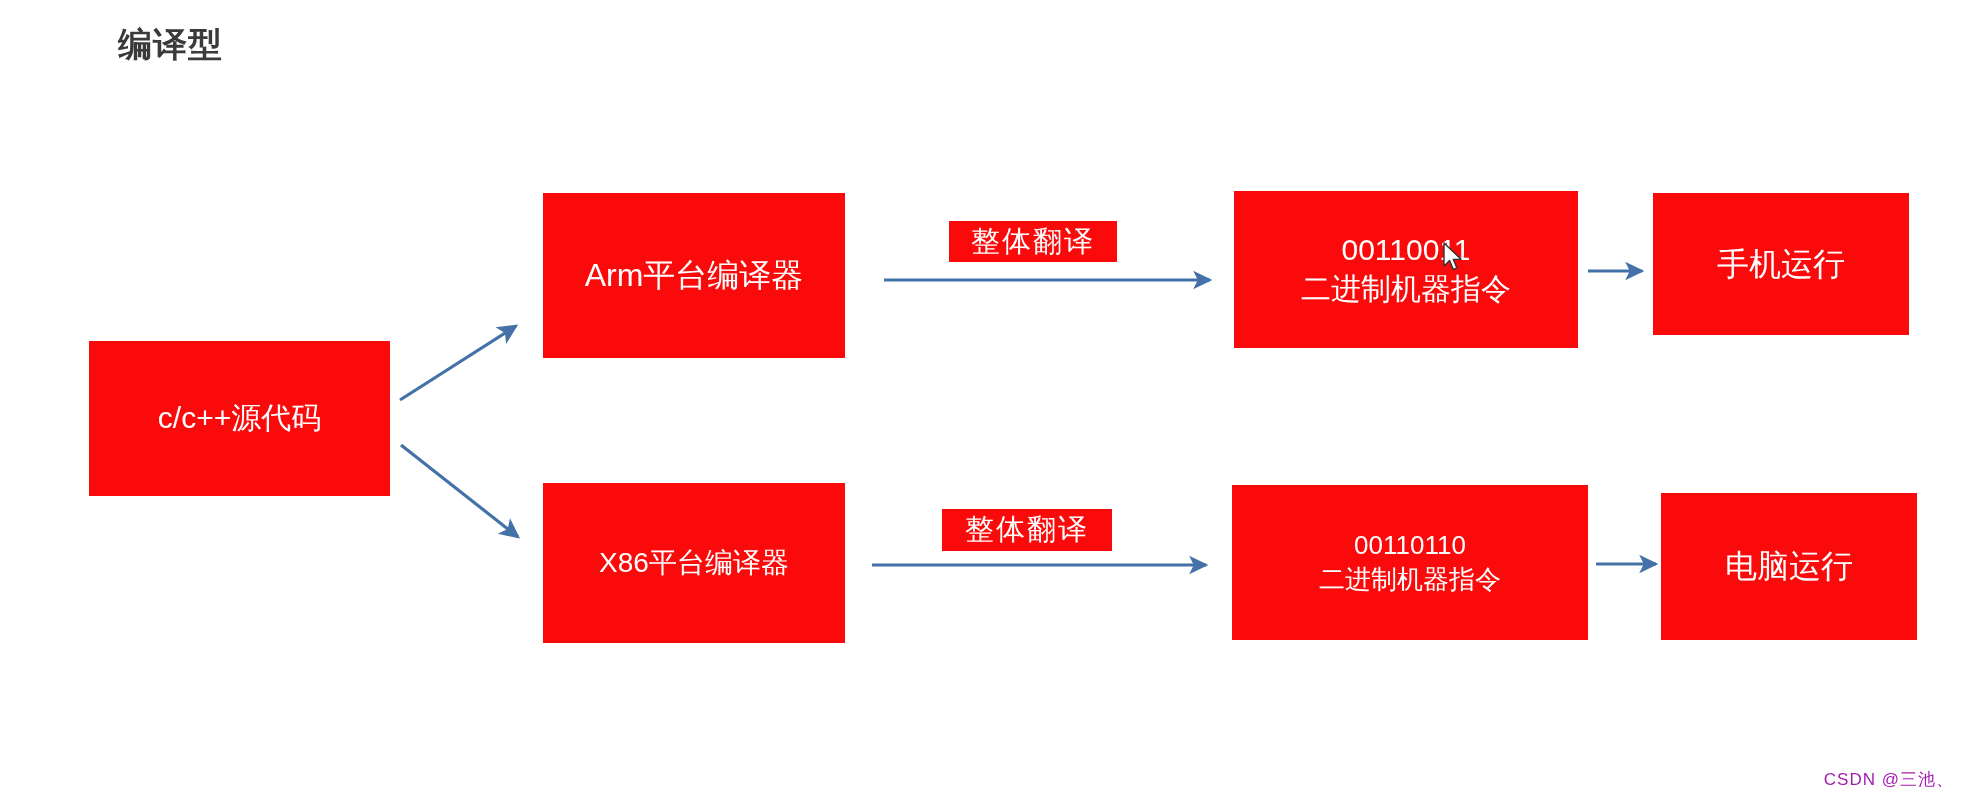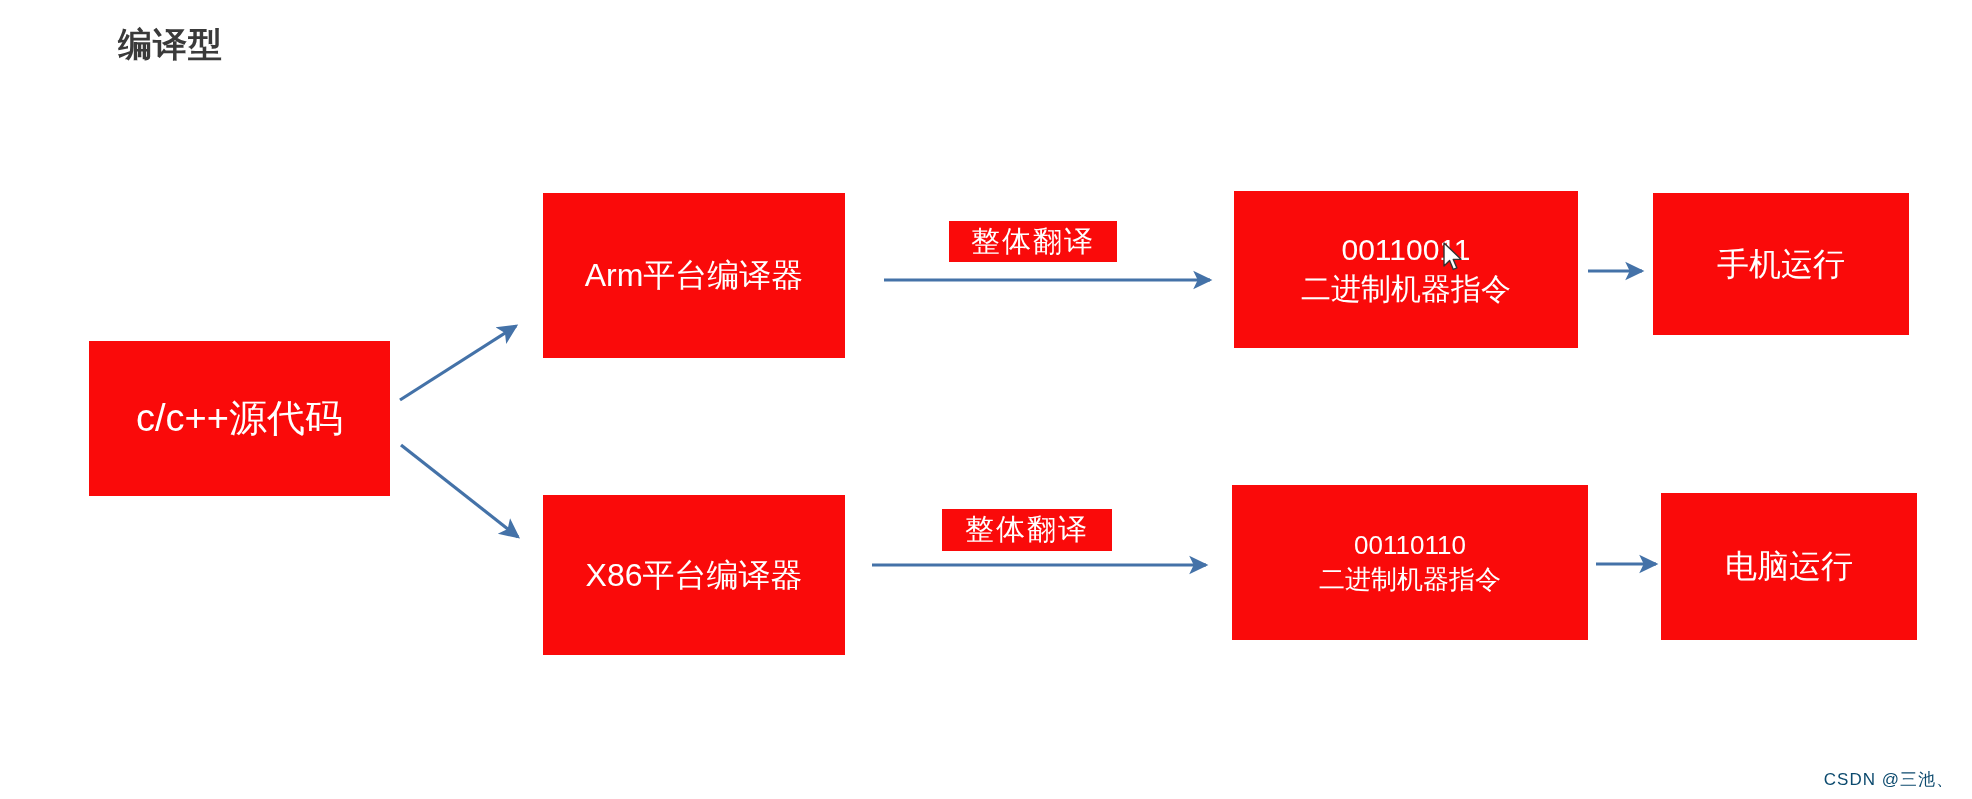--- a/index.html
+++ b/index.html
@@ -77,33 +77,33 @@
     height: 32px;
     pointer-events: none;
   }
 
   
   .watermark {
     position: absolute;
     right: 18px;
     bottom: 8px;
     font-size: 17px;
-    color: #0c4a6e;
+    color: #a21caf;
     white-space: nowrap;
     letter-spacing: 1px;
   }
 </style>
 </head>
 <body>
 
 <div id="canvas">
 
   <div class="page-title">编译型</div>
 
-  <div class="node" style="left:89px; top:341px; width:301px; height:155px; font-size:38px;">
+  <div class="node" style="left:89px; top:341px; width:301px; height:155px; font-size:30px;">
     <span class="line">c/c++源代码</span>
   </div>
 
   <svg class="arrow-svg" style="left:390px; top:300px; width:150px; height:120px;" viewBox="0 0 150 120">
     <defs>
       <marker id="ah-up" markerWidth="7" markerHeight="7" refX="5.6" refY="3.5" orient="auto" markerUnits="strokeWidth">
         <path d="M0,0.4 L6.4,3.5 L0,6.6 L1.5,3.5 Z" fill="#4472a8"></path>
       </marker>
     </defs>
     <line x1="10" y1="100" x2="126" y2="26" stroke="#4472a8" stroke-width="3.2" marker-end="url(#ah-up)"></line>
@@ -115,21 +115,21 @@
         <path d="M0,0.4 L6.4,3.5 L0,6.6 L1.5,3.5 Z" fill="#4472a8"></path>
       </marker>
     </defs>
     <line x1="11" y1="10" x2="128" y2="102" stroke="#4472a8" stroke-width="3.2" marker-end="url(#ah-dn)"></line>
   </svg>
 
   <div class="node" style="left:543px; top:193px; width:302px; height:165px; font-size:32px;text-align:center;">
     <span class="line">Arm平台编译器</span>
   </div>
 
-  <div class="node" style="left:543px; top:495px; width:302px; height:160px; font-size:32px;">
+  <div class="node" style="left:543px; top:483px; width:302px; height:160px; font-size:28px;">
     <span class="line">X86平台编译器</span>
   </div>
 
   <svg class="arrow-svg" style="left:884px; top:266px; width:342px; height:28px;" viewBox="0 0 342 28">
     <defs>
       <marker id="ah-r1" markerWidth="7" markerHeight="7" refX="5.6" refY="3.5" orient="auto" markerUnits="strokeWidth">
         <path d="M0,0.4 L6.4,3.5 L0,6.6 L1.5,3.5 Z" fill="#4472a8"></path>
       </marker>
     </defs>
     <line x1="0" y1="14" x2="326" y2="14" stroke="#4472a8" stroke-width="3" marker-end="url(#ah-r1)"></line>

